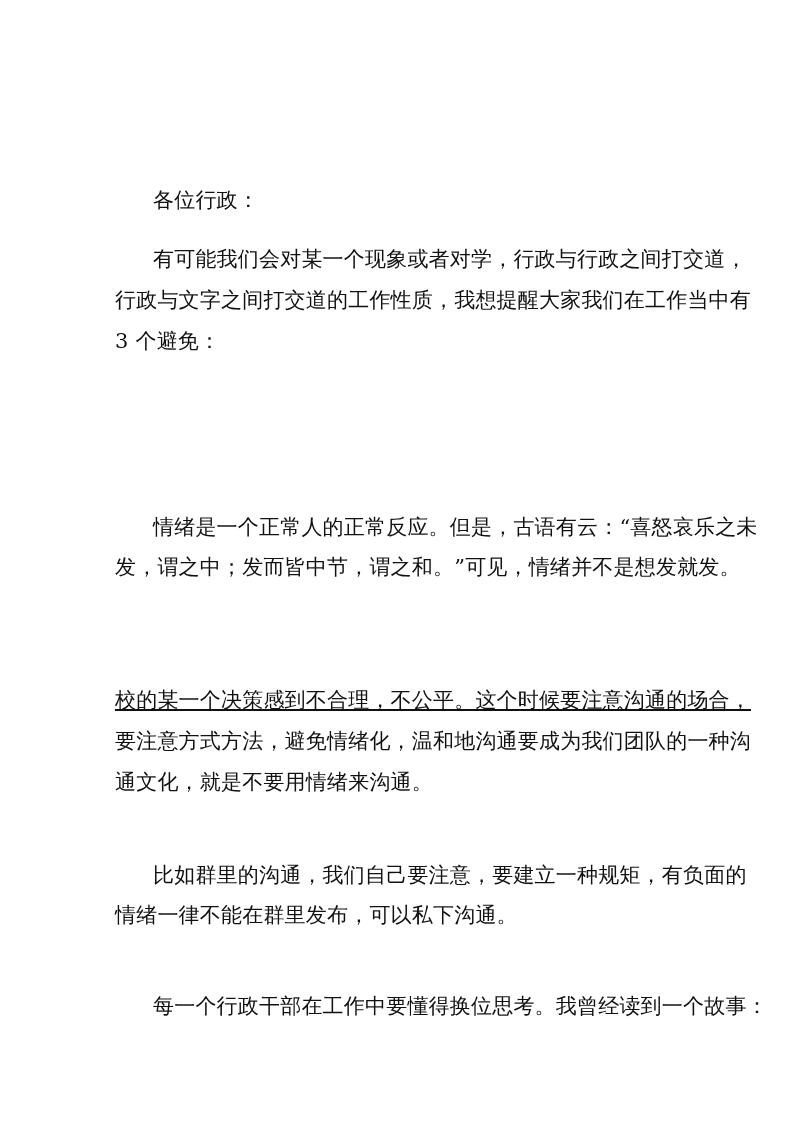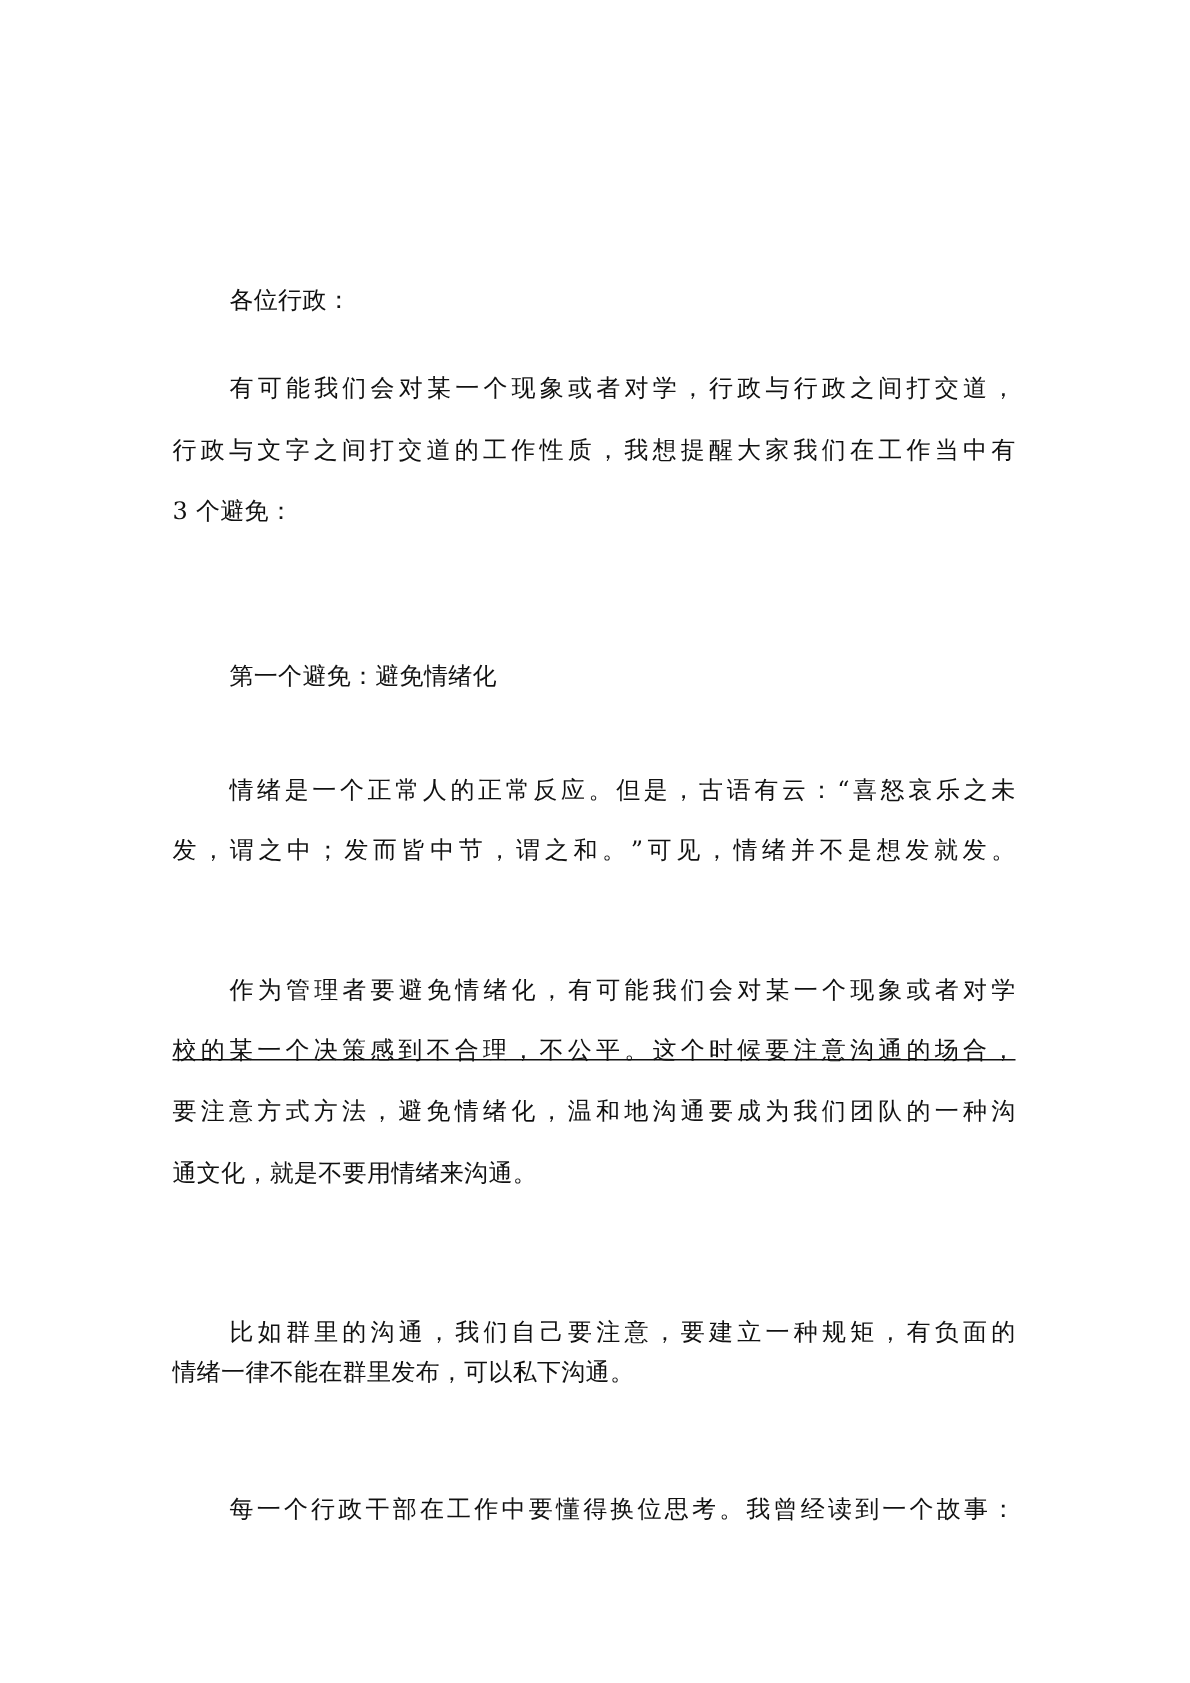--- a/index.html
+++ b/index.html
@@ -18,21 +18,21 @@
   .page {
     position: absolute;
     left: 0; top: 0;
     width: 793px;
     height: 1122px;
     background: #ffffff;
   }
   .line {
     position: absolute;
     left: 115px;
-    font-size: 16px;
+    font-size: 21px;
     line-height: 24px;
     white-space: nowrap;
     letter-spacing: 0.2px;
   }
   .indent { left: 153px; }
   .justify {
     width: 562px;
     text-align: justify;
     text-align-last: justify;
   }
@@ -42,28 +42,26 @@
 <body>
 
 <div class="page">
 
   <div class="line indent" style="top:188px;">各位行政：</div>
 
   <div class="line indent justify" style="top:247px;">有可能我们会对某一个现象或者对学，行政与行政之间打交道，</div>
   <div class="line justify" style="top:288px;">行政与文字之间打交道的工作性质，我想提醒大家我们在工作当中有</div>
   <div class="line" style="top:329px;">3 个避免：</div>
 
-  <div class="line indent" style="top:439px;">第一个避免：避免情绪化</div>
 
   <div class="line indent justify" style="top:515px;">情绪是一个正常人的正常反应。但是，古语有云：“喜怒哀乐之未</div>
   <div class="line justify" style="top:555px;">发，谓之中；发而皆中节，谓之和。”可见，情绪并不是想发就发。</div>
 
-  <div class="line indent justify" style="top:648px;">作为管理者要避免情绪化，有可能我们会对某一个现象或者对学</div>
   <div class="line justify" style="top:688px;text-decoration:underline;">校的某一个决策感到不合理，不公平。这个时候要注意沟通的场合，</div>
   <div class="line justify" style="top:729px;">要注意方式方法，避免情绪化，温和地沟通要成为我们团队的一种沟</div>
   <div class="line" style="top:770px;">通文化，就是不要用情绪来沟通。</div>
 
-  <div class="line indent justify" style="top:863px;margin-top:13px;">比如群里的沟通，我们自己要注意，要建立一种规矩，有负面的</div>
+  <div class="line indent justify" style="top:863px;">比如群里的沟通，我们自己要注意，要建立一种规矩，有负面的</div>
   <div class="line" style="top:903px;text-align:center;">情绪一律不能在群里发布，可以私下沟通。</div>
 
   <div class="line indent justify" style="top:994px;">每一个行政干部在工作中要懂得换位思考。我曾经读到一个故事：</div>
 
 </div>
 
 </body></html>

